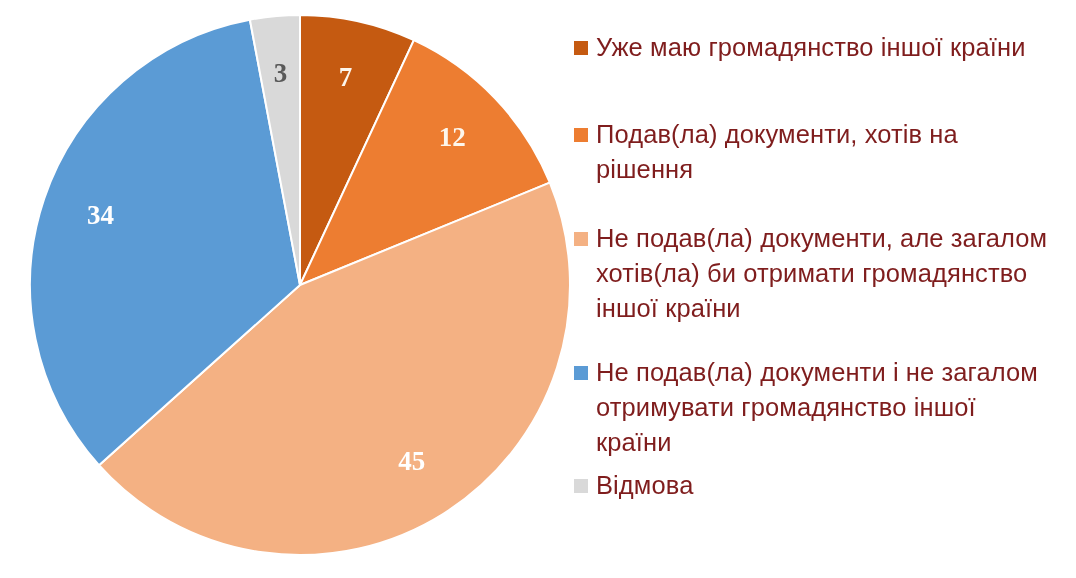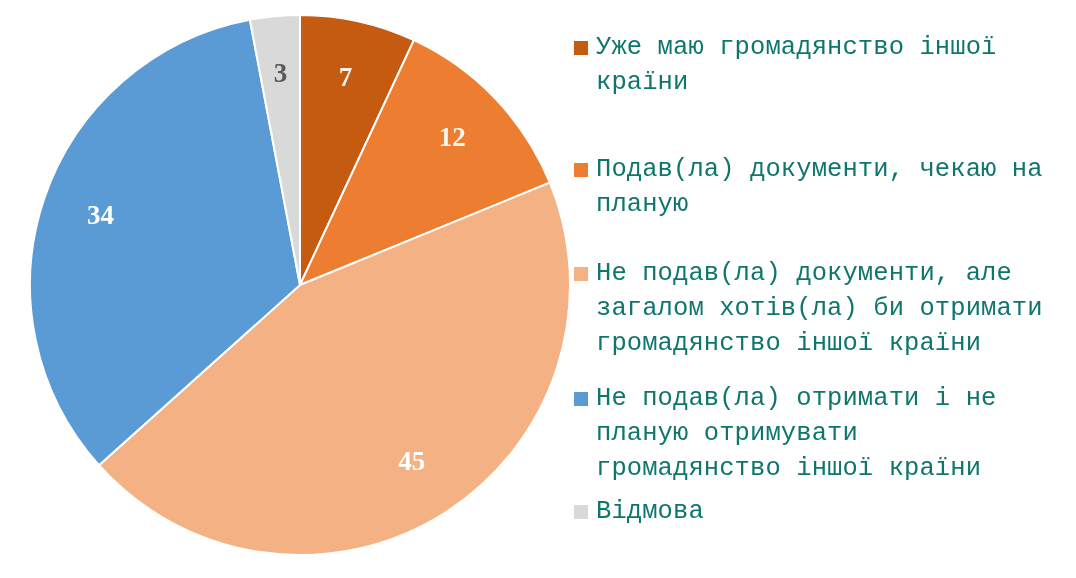--- a/index.html
+++ b/index.html
@@ -51,24 +51,24 @@
     margin-bottom: 12px;
   }
   .legend-marker {
     flex: 0 0 auto;
     width: 14px;
     height: 14px;
     margin-top: 11px;
     margin-right: 8px;
   }
   .legend-label {
-    font-family: Liberation Mono, monospace;
+    font-family: Liberation Sans, sans-serif;
     font-size: 25.5px;
     line-height: 35px;
-    color: #0f766e;
+    color: #7f1d1d;
     max-width: 452px;
     letter-spacing: 0.1px;
   }
 </style>
 </head>
 <body>
 
 <div id="chart-root">
 
   <div class="pie-area">
@@ -86,29 +86,29 @@
       </svg>
   </div>
 
   <div class="legend" id="legend">
       <div class="legend-item" style="margin-bottom: 52px;">
         <span class="legend-marker" style="background: rgb(197, 90, 17);"></span>
         <span class="legend-label">Уже маю громадянство іншої країни</span>
       </div>
       <div class="legend-item" style="margin-bottom: 34px;">
         <span class="legend-marker" style="background: rgb(237, 125, 49);"></span>
-        <span class="legend-label">Подав(ла) документи, чекаю на планую</span>
+        <span class="legend-label">Подав(ла) документи, хотів на рішення</span>
       </div>
-      <div class="legend-item" style="margin-bottom: 20px;">
+      <div class="legend-item" style="margin-bottom: 29px;">
         <span class="legend-marker" style="background: rgb(244, 177, 131);"></span>
         <span class="legend-label">Не подав(ла) документи, але загалом хотів(ла) би отримати громадянство іншої країни</span>
       </div>
       <div class="legend-item" style="margin-bottom: 8px;">
         <span class="legend-marker" style="background: rgb(91, 155, 213);"></span>
-        <span class="legend-label">Не подав(ла) отримати і не планую отримувати громадянство іншої країни</span>
+        <span class="legend-label">Не подав(ла) документи і не загалом отримувати громадянство іншої країни</span>
       </div>
       <div class="legend-item">
         <span class="legend-marker" style="background: rgb(217, 217, 217);"></span>
         <span class="legend-label">Відмова</span>
       </div>
     </div>
 
 </div>
 
 </body></html>

